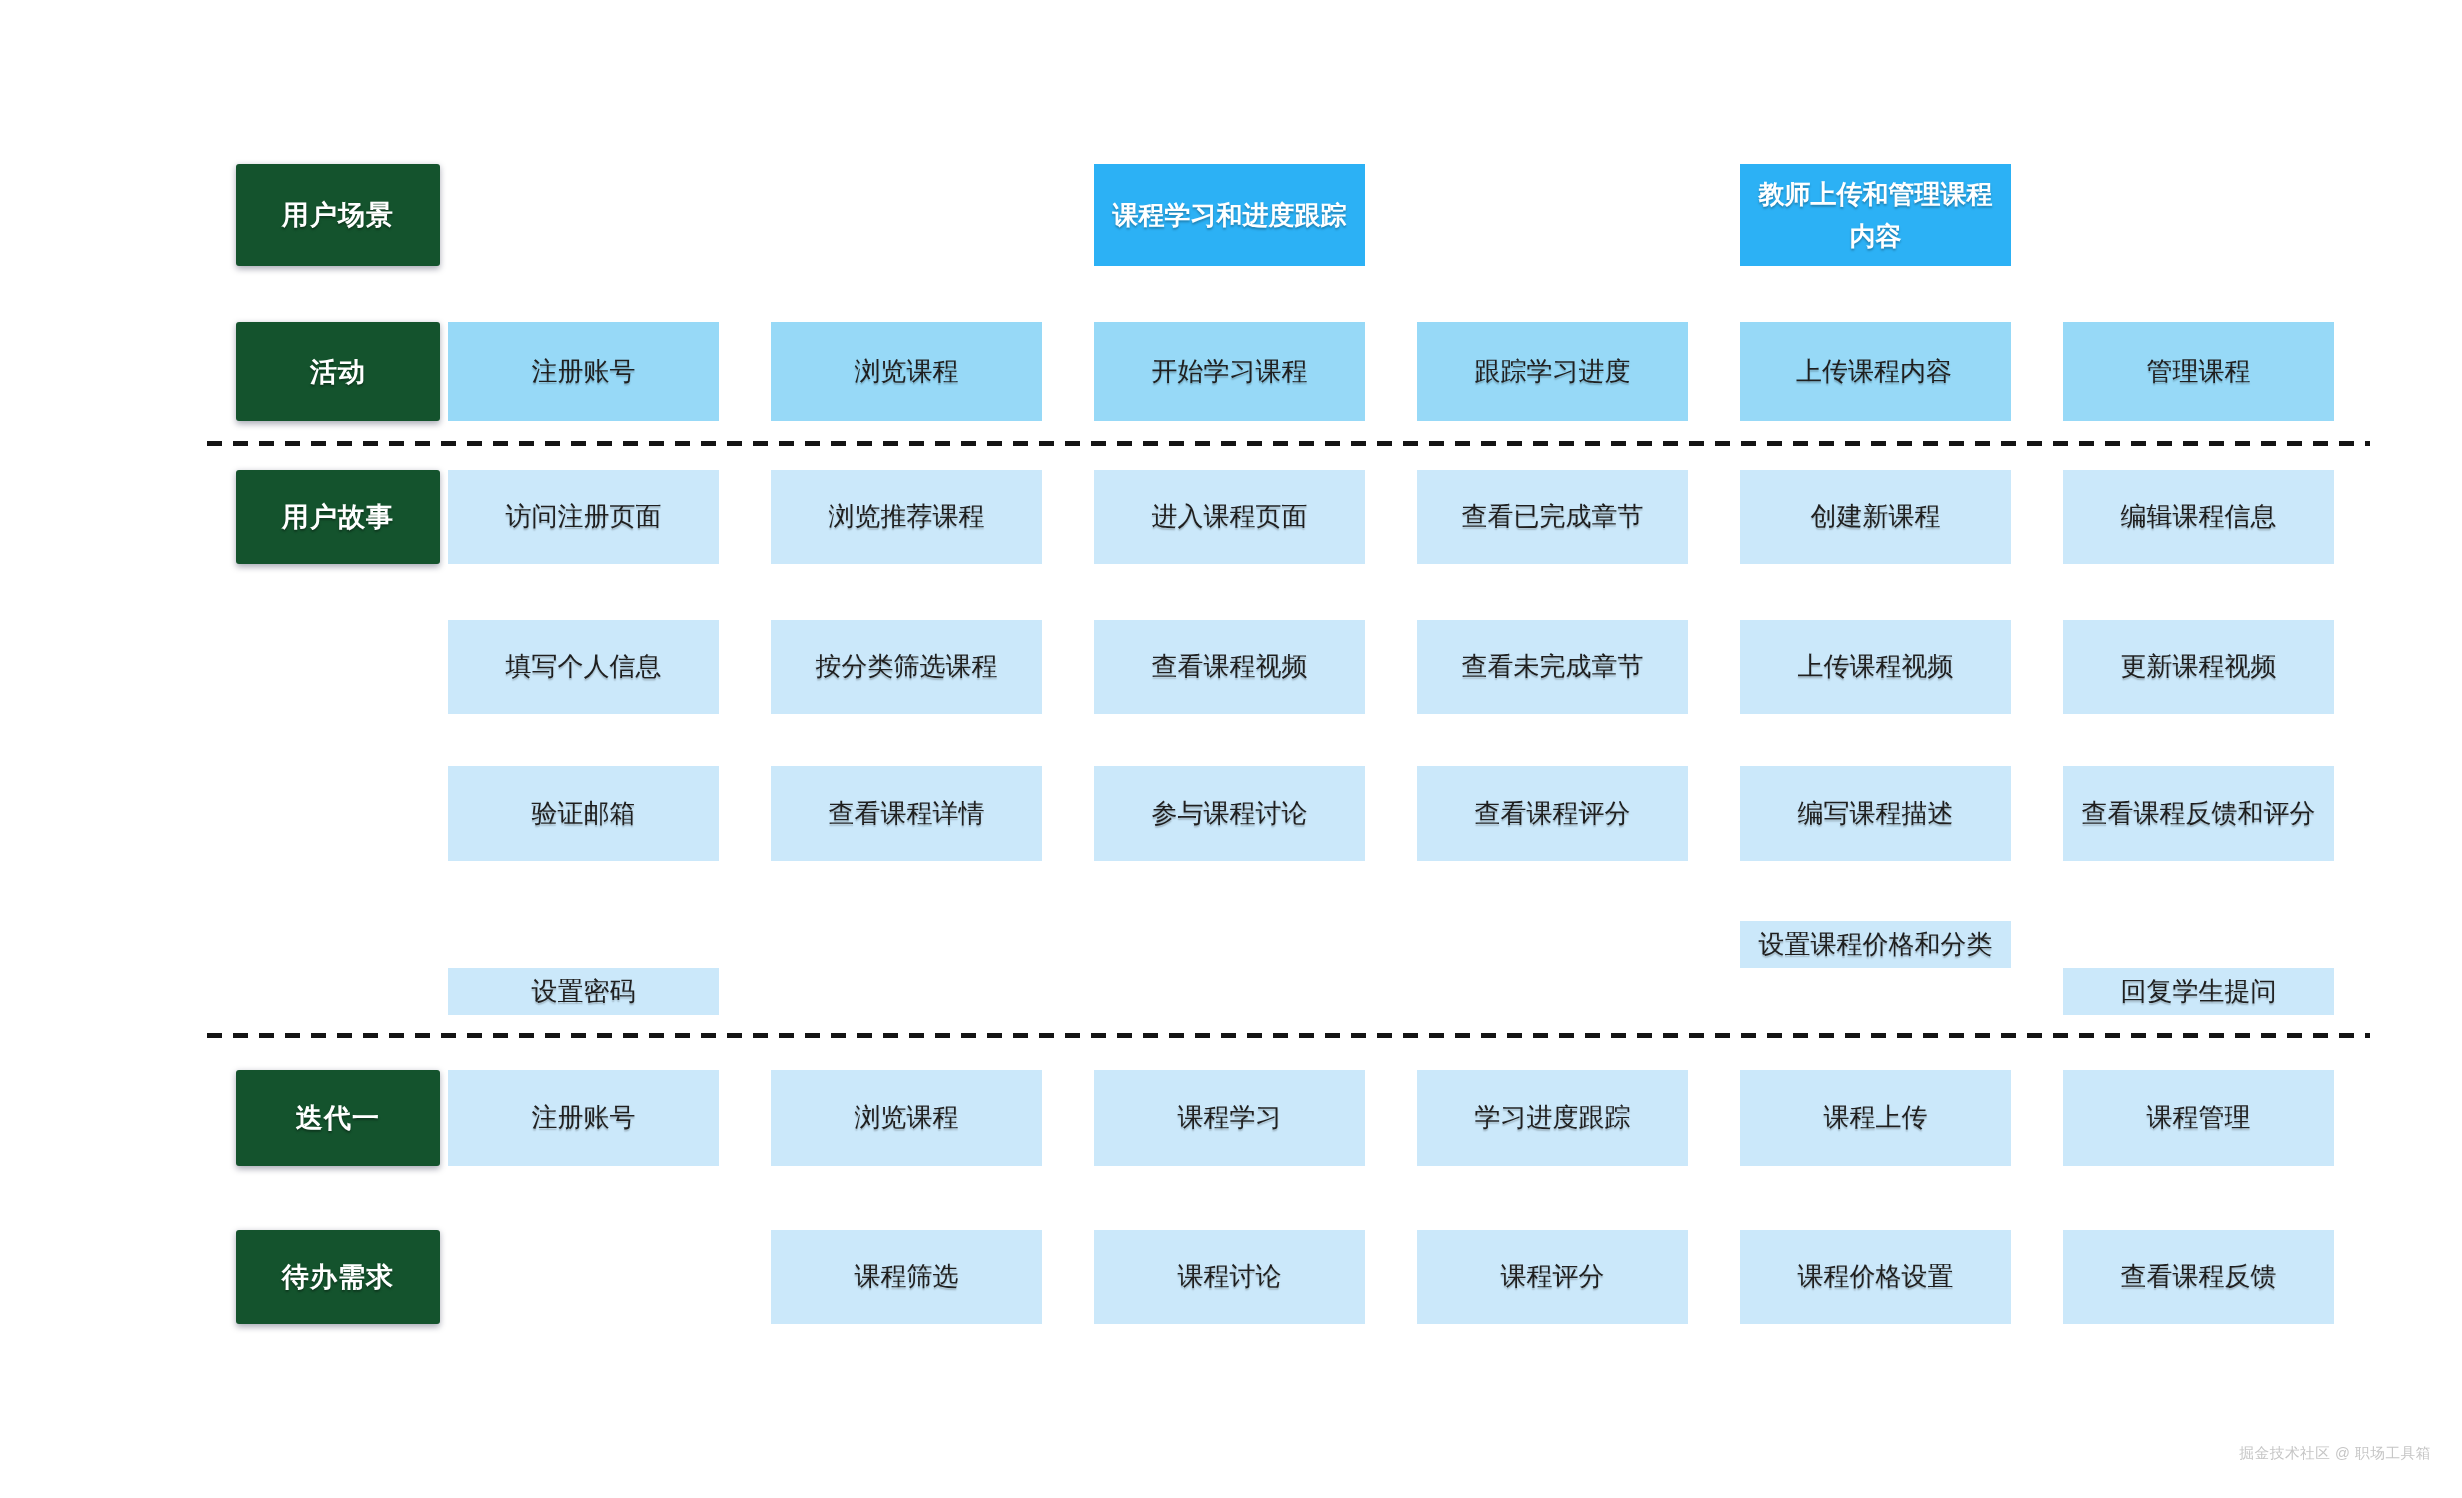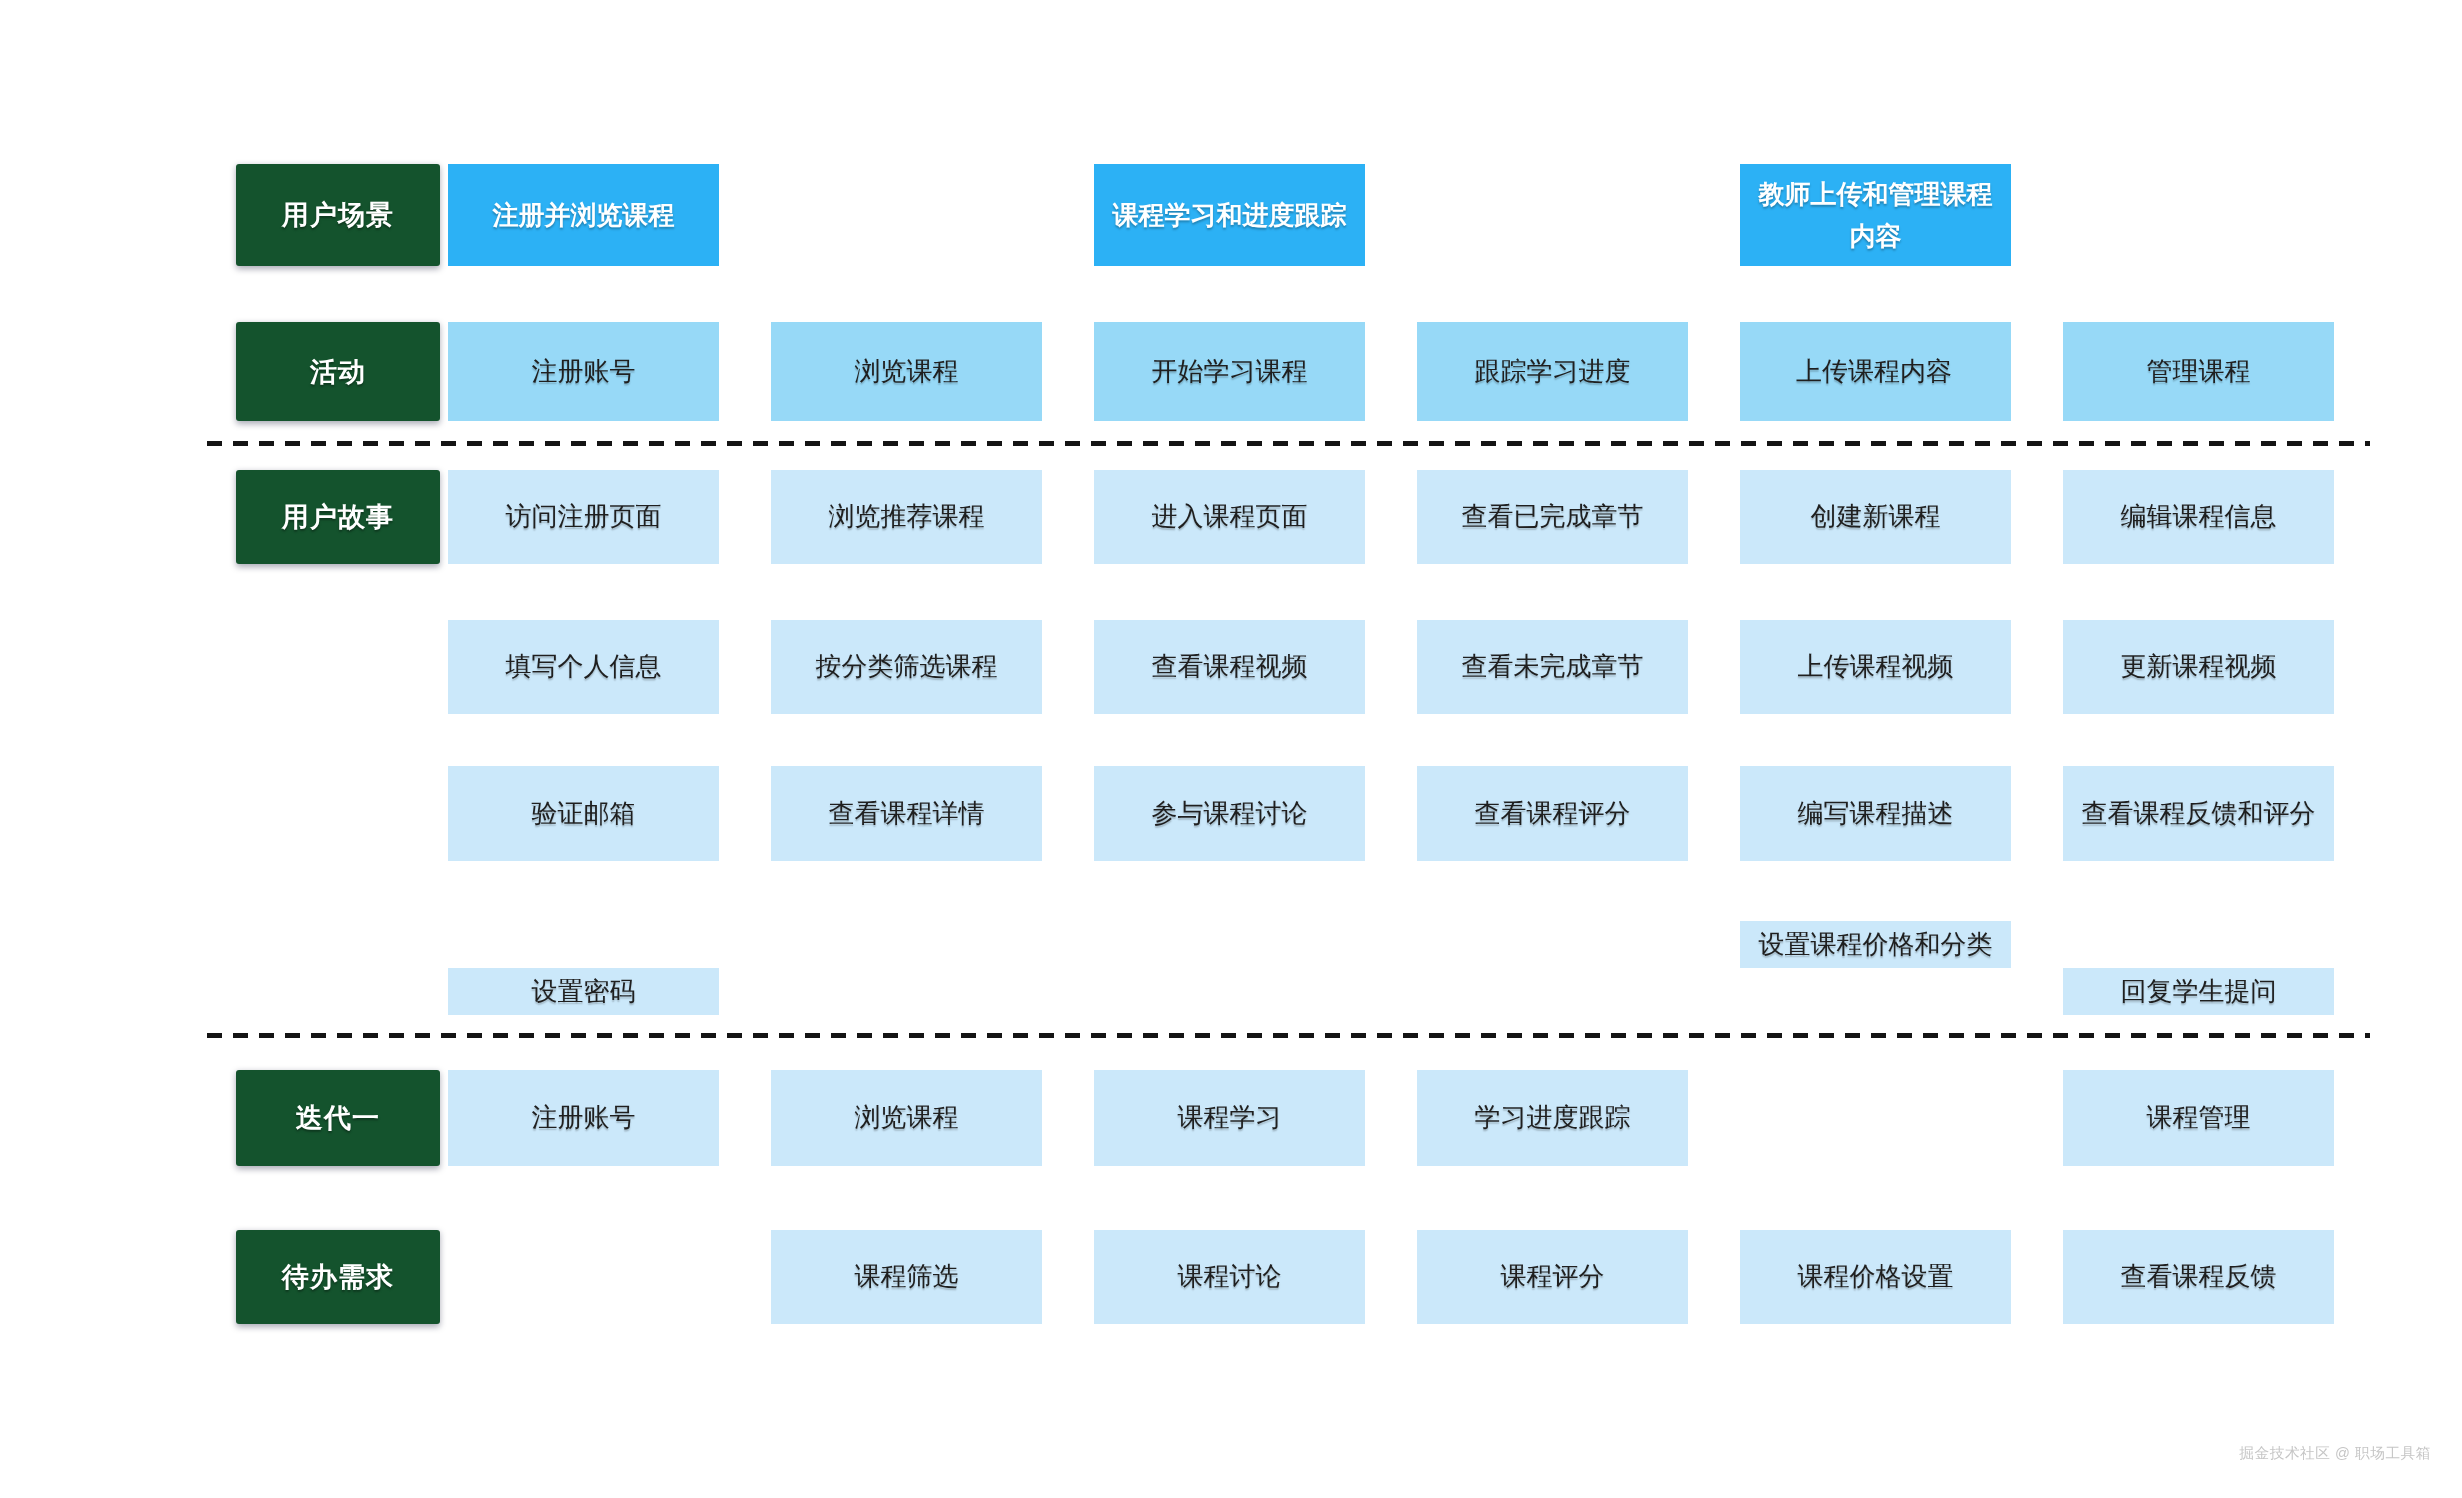--- a/index.html
+++ b/index.html
@@ -76,21 +76,20 @@
     text-shadow: 0 0.5px 0 #ffffff;
   }
 </style>
 </head>
 <body>
 
 <div class="stage">
 
   <div class="row" style="top:164px; height:102px;">
     <div class="label">用户场景</div>
-    <div class="card scenario" style="grid-column:2;">注册并浏览课程</div>
     <div class="card scenario" style="grid-column:4;">课程学习和进度跟踪</div>
     <div class="card scenario" style="grid-column:6;">教师上传和管理课程内容</div>
   </div>
 
   <div class="row" style="top:322px; height:99px;">
     <div class="label">活动</div>
     <div class="card activity" style="grid-column:2;">注册账号</div>
     <div class="card activity" style="grid-column:3;">浏览课程</div>
     <div class="card activity" style="grid-column:4;">开始学习课程</div>
     <div class="card activity" style="grid-column:5;">跟踪学习进度</div>
@@ -135,20 +134,21 @@
   </div>
 
   <div class="sep" style="top:1033px;"></div>
 
   <div class="row" style="top:1070px; height:96px;">
     <div class="label">迭代一</div>
     <div class="card story" style="grid-column:2;">注册账号</div>
     <div class="card story" style="grid-column:3;">浏览课程</div>
     <div class="card story" style="grid-column:4;">课程学习</div>
     <div class="card story" style="grid-column:5;">学习进度跟踪</div>
+    <div class="card story" style="grid-column:6;">课程上传</div>
     <div class="card story" style="grid-column:7;">课程管理</div>
   </div>
 
   <div class="row" style="top:1230px; height:94px;">
     <div class="label">待办需求</div>
     <div class="card story" style="grid-column:3;">课程筛选</div>
     <div class="card story" style="grid-column:4;">课程讨论</div>
     <div class="card story" style="grid-column:5;">课程评分</div>
     <div class="card story" style="grid-column:6;">课程价格设置</div>
     <div class="card story" style="grid-column:7;">查看课程反馈</div>

